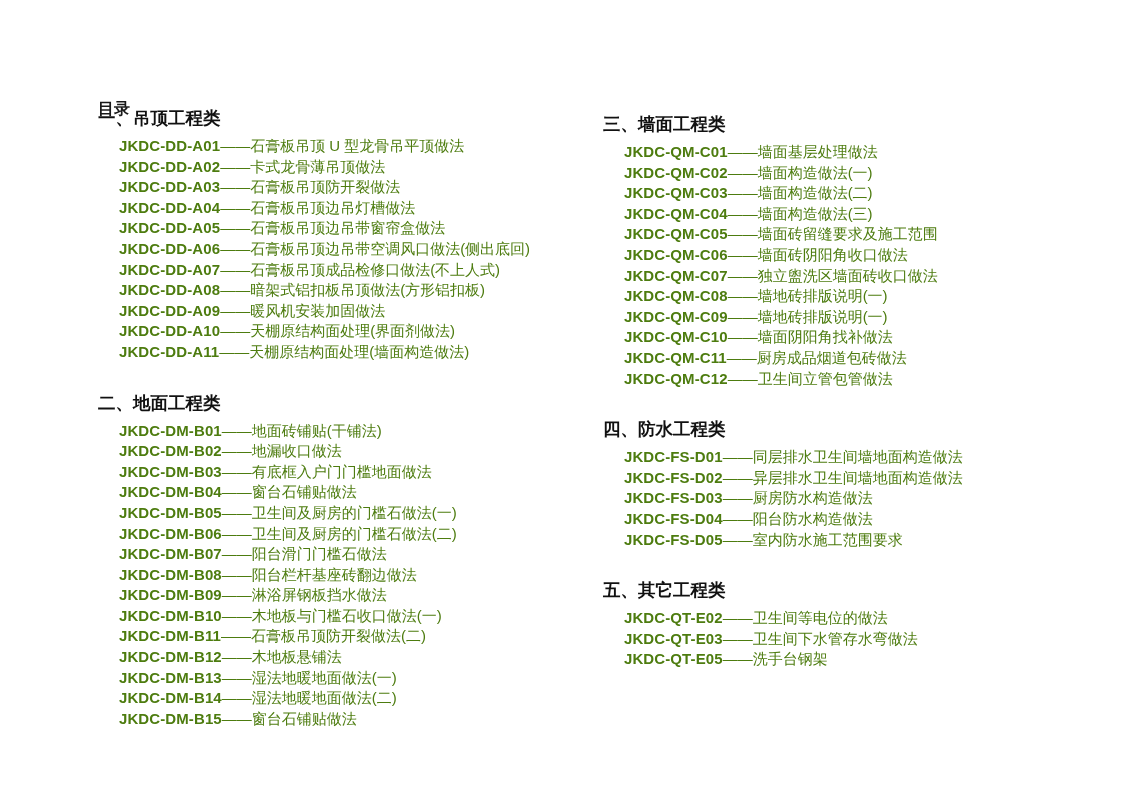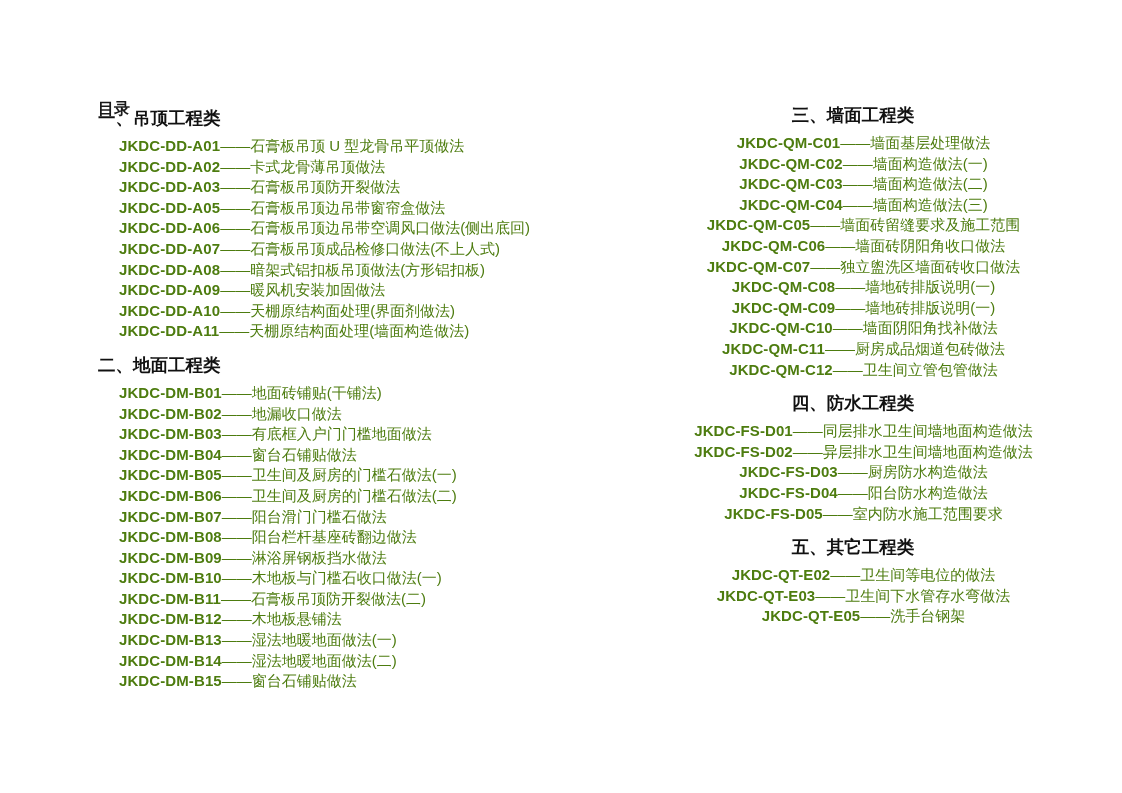--- a/index.html
+++ b/index.html
@@ -24,23 +24,23 @@
     font-size: 16px;
     line-height: 20px;
     color: #1a1a1a;
     margin-top: 25px;
   }
   .col {
     position: absolute;
     width: 500px;
   }
   .col-left  { left: 98px;  top: 107px; }
-  .col-right { left: 603px; top: 104px; text-align: center; }
+  .col-right { left: 603px; top: 113px; }
   .section { margin: 0; }
-  .section + .section { margin-top: 12px; }
+  .section + .section { margin-top: 29px; }
   .section-heading {
     font-family: "Liberation Sans", "DejaVu Sans", sans-serif;
     font-weight: bold;
     font-size: 17.5px;
     line-height: 22px;
     margin: 0 0 7px 0;
     color: #111111;
     white-space: nowrap;
   }
   .items { padding-left: 21px; }
@@ -67,20 +67,21 @@
 
   <div class="doc-title">目录</div>
 
   <div class="col col-left">
     <div class="section">
       <div class="section-heading">一、吊顶工程类</div>
       <div class="items">
           <div class="toc-item"><span class="code">JKDC-DD-A01</span><span class="title">——石膏板吊顶 U 型龙骨吊平顶做法</span></div>
           <div class="toc-item"><span class="code">JKDC-DD-A02</span><span class="title">——卡式龙骨薄吊顶做法</span></div>
           <div class="toc-item"><span class="code">JKDC-DD-A03</span><span class="title">——石膏板吊顶防开裂做法</span></div>
+          <div class="toc-item"><span class="code">JKDC-DD-A04</span><span class="title">——石膏板吊顶边吊灯槽做法</span></div>
           <div class="toc-item"><span class="code">JKDC-DD-A05</span><span class="title">——石膏板吊顶边吊带窗帘盒做法</span></div>
           <div class="toc-item"><span class="code">JKDC-DD-A06</span><span class="title">——石膏板吊顶边吊带空调风口做法(侧出底回)</span></div>
           <div class="toc-item"><span class="code">JKDC-DD-A07</span><span class="title">——石膏板吊顶成品检修口做法(不上人式)</span></div>
           <div class="toc-item"><span class="code">JKDC-DD-A08</span><span class="title">——暗架式铝扣板吊顶做法(方形铝扣板)</span></div>
           <div class="toc-item"><span class="code">JKDC-DD-A09</span><span class="title">——暖风机安装加固做法</span></div>
           <div class="toc-item"><span class="code">JKDC-DD-A10</span><span class="title">——天棚原结构面处理(界面剂做法)</span></div>
           <div class="toc-item"><span class="code">JKDC-DD-A11</span><span class="title">——天棚原结构面处理(墙面构造做法)</span></div>
         </div>
     </div>
     <div class="section">

